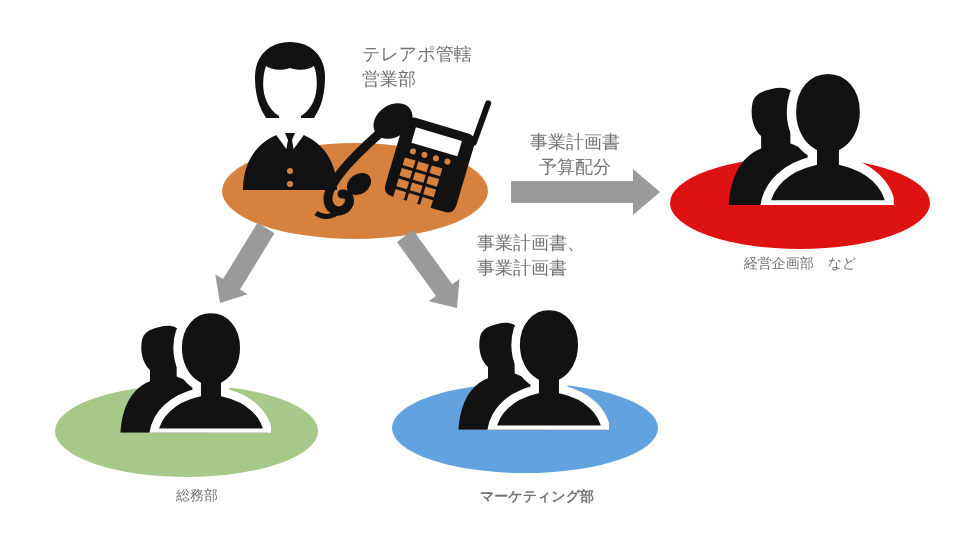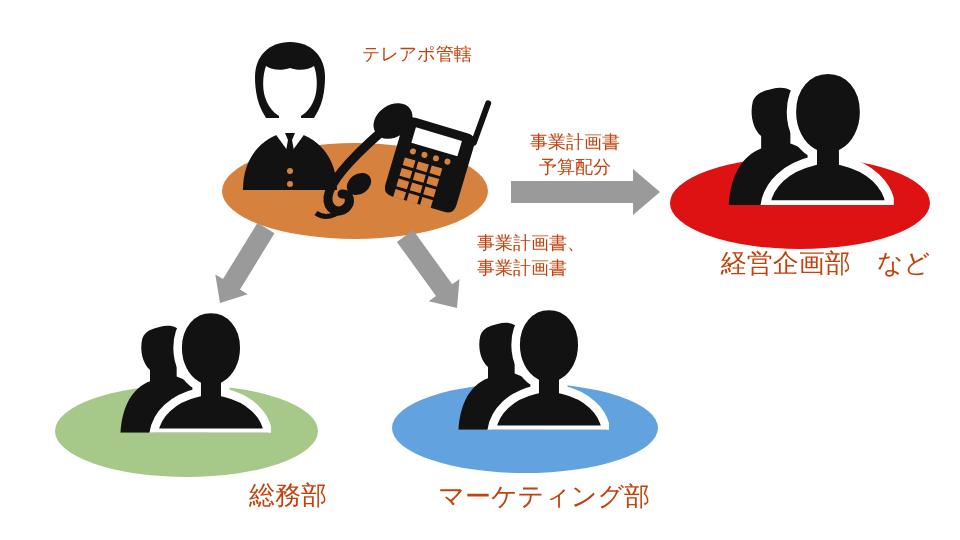--- a/index.html
+++ b/index.html
@@ -3,28 +3,28 @@
 <meta charset="utf-8">
 <style>
   html,body{margin:0;padding:0;background:#ffffff;}
   .canvas{
     position:relative;width:960px;height:540px;overflow:hidden;background:#ffffff;
     font-family:"Liberation Sans","DejaVu Sans",sans-serif;
   }
   .abs{position:absolute;}
   .ellipse{position:absolute;border-radius:50%;}
   .lbl{position:absolute;font-size:18px;line-height:25px;white-space:nowrap;}
-  .node-label{position:absolute;font-size:26px;line-height:22px;text-align:right;white-space:nowrap;}
+  .node-label{position:absolute;font-size:14px;line-height:22px;text-align:center;white-space:nowrap;}
   svg{display:block;overflow:visible;}
   .defs-holder{position:absolute;width:0;height:0;overflow:hidden;}
 </style>
 </head>
 <body>
 
-<div class="canvas" style="color: #c2410c;">
+<div class="canvas" style="color: #737373;">
 
   <svg class="defs-holder" aria-hidden="true">
     <symbol id="people-group" viewBox="0 0 170 135">
       <path d="M53 24 C63 21 73 23 76 31 C79 40 78 55 71 64 L71 76 C89 82 100 97 103 118 L103 135 L12 135 C14 106 25 88 43 81 L43 69 C35 62 32 48 35 36 C38 28 45 26 53 24 Z"></path>
       <path fill="#121212" stroke="#ffffff" stroke-width="9" d="M107 5 C127 5 142 22 142 46 C142 63 134 78 122 85 L122 93 C147 99 164 115 167 135 L47 135 C50 115 67 99 92 93 L92 85 C80 78 72 63 72 46 C72 22 87 5 107 5 Z"></path>
     </symbol>
   </svg>
 
   <div class="ellipse" style="left: 222px; top: 143px; width: 266px; height: 96px; background: rgb(214, 129, 62);"></div>
 
@@ -54,20 +54,21 @@
            M11 74 h11 v8 h-11 Z M25 74 h11 v8 h-11 Z M39 74 h11 v8 h-11 Z"></path>
     </g>
     <path fill="none" stroke="#121212" stroke-width="9" stroke-linecap="round" d="M80 38 C55 60 30 85 28 102 C27 114 38 120 46 113 C52 107 50 98 42 99"></path>
     <ellipse fill="#121212" cx="93" cy="26" rx="21" ry="16" transform="rotate(-35 93 26)"></ellipse>
     <ellipse fill="#121212" cx="59" cy="89" rx="13" ry="10" transform="rotate(-35 59 89)"></ellipse>
     <path fill="none" stroke="#121212" stroke-width="5" d="M44 112 C36 122 24 124 16 118"></path>
   </svg>
 
   <div class="lbl" style="left:362px;top:42px;">
     <div>テレアポ管轄</div>
+    <div>営業部</div>
   </div>
 
   <svg class="abs" style="left:0;top:0;" width="960" height="540" viewBox="0 0 960 540">
     <polygon points="511,181 633,181 633,169 660,192 633,215 633,203 511,203" fill="#9A9A9A"></polygon>
     <polygon points="257.5,222.8 223.0,279.1 215.3,274.4 220,303 247.7,294.2 240.0,289.5 274.5,233.2" fill="#9A9A9A"></polygon>
     <polygon points="396.9,241.9 436.0,296.1 428.7,301.3 457,308 459.5,279.1 452.2,284.3 413.1,230.1" fill="#9A9A9A"></polygon>
   </svg>
 
   <div class="lbl" style="left:530px;top:130px;text-align:center;">
     <div>事業計画書</div>
@@ -87,15 +88,15 @@
   <div class="ellipse" style="left: 55px; top: 385px; width: 263px; height: 92px; background: rgb(166, 201, 138);"></div>
   <svg class="abs" style="left:109px;top:304px;" width="162" height="129" viewBox="0 0 170 135">
     <use href="#people-group" fill="#121212"></use>
   </svg>
   <div class="node-label" style="left:67px;top:484px;width:260px;">総務部</div>
 
   <div class="ellipse" style="left: 392px; top: 383px; width: 266px; height: 90px; background: rgb(98, 163, 223);"></div>
   <svg class="abs" style="left:447px;top:301px;" width="162" height="129" viewBox="0 0 170 135">
     <use href="#people-group" fill="#121212"></use>
   </svg>
-  <div class="node-label" style="left:384px;top:485px;width:266px;">マーケティング部</div>
+  <div class="node-label" style="left:404px;top:485px;width:266px;font-weight:bold;">マーケティング部</div>
 
 </div>
 
 </body></html>

